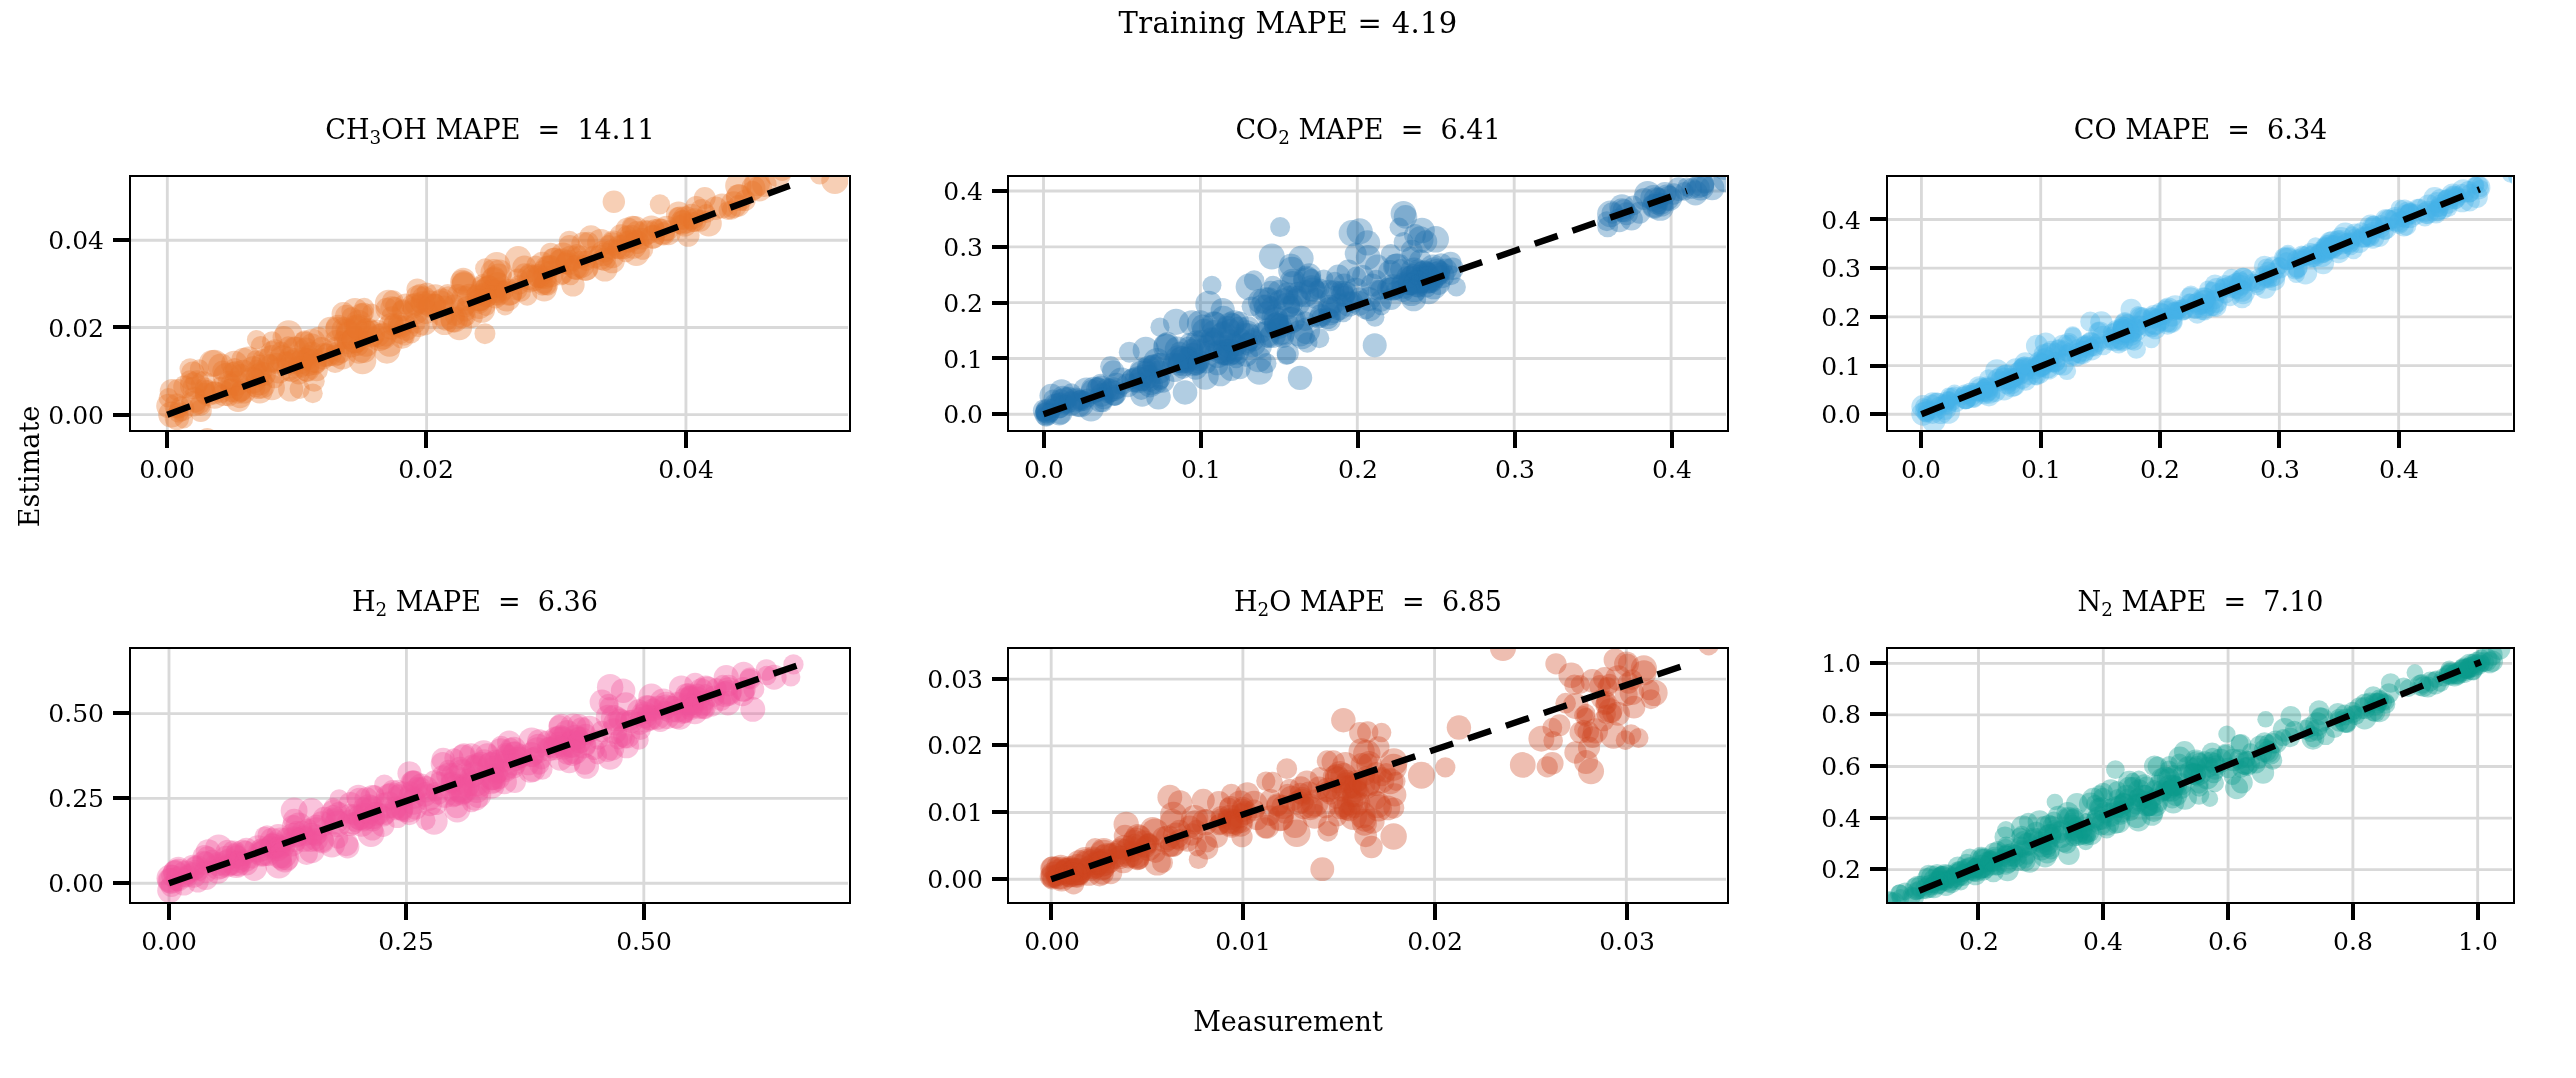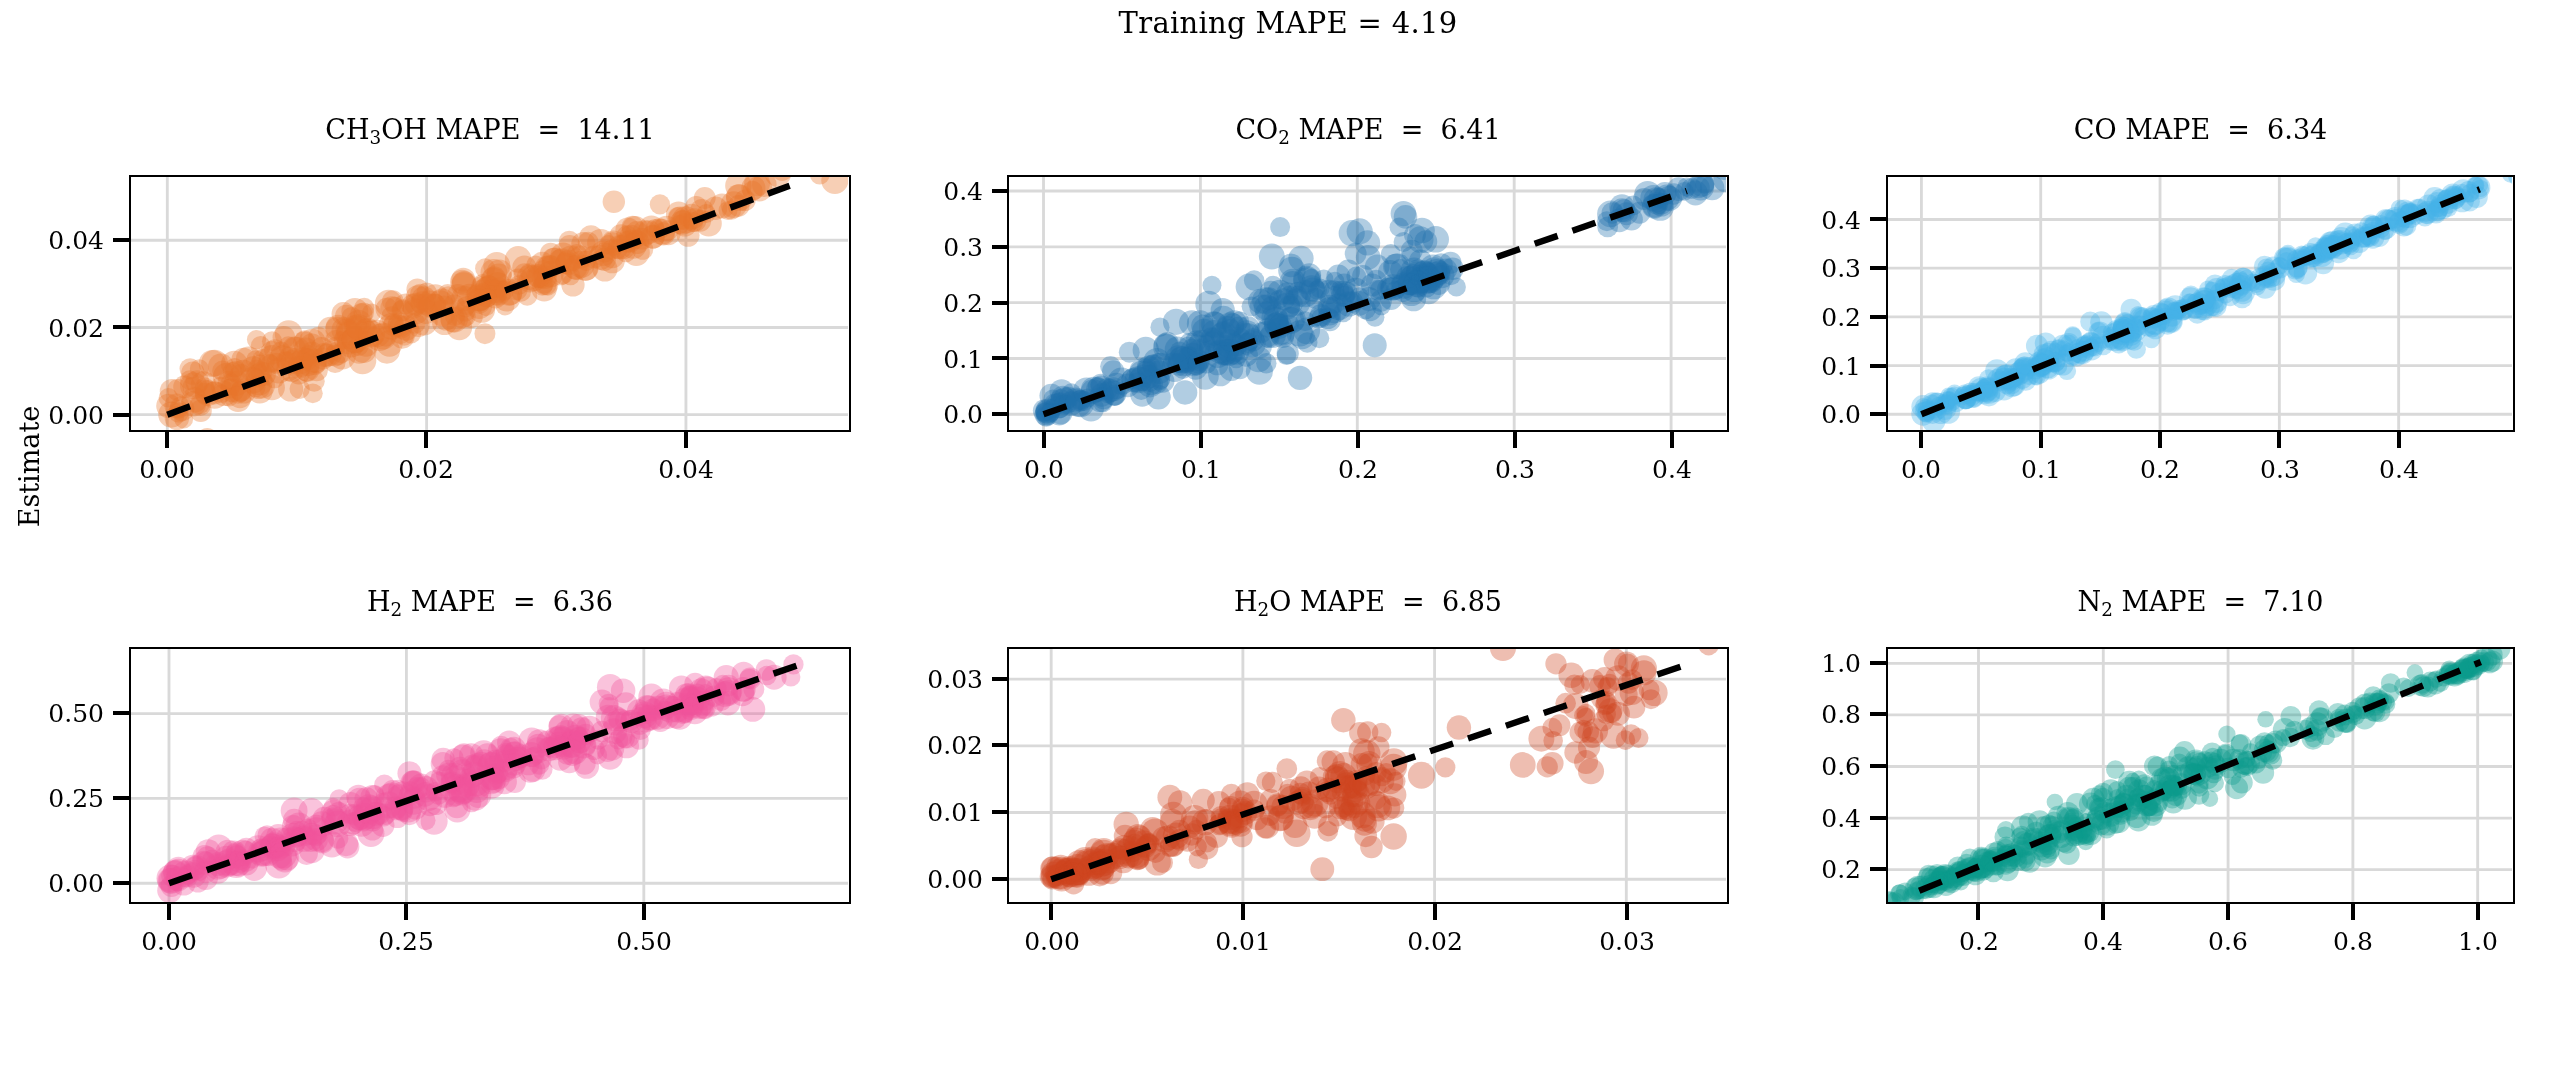--- a/index.html
+++ b/index.html
@@ -32,20 +32,21 @@
   .ytick-label{text-align:right;transform:translateY(-50%);}
   .xtick-label{text-align:center;transform:translateX(-50%);}
   .tickmark{position:absolute;background:#000;}
 </style>
 </head>
 <body>
 
 <div id="figure">
   <div class="suptitle">Training MAPE  =  4.19</div>
   <div class="ylabel-outer">Estimate</div>
+  <div class="xlabel-outer">Measurement</div>
   <div id="panels">
       <div class="panel-title" style="left: 129px; top: 114px; width: 722px;">CH<sub>3</sub>OH MAPE &nbsp;=&nbsp; 14.11</div>
       <div class="axes" style="left: 129px; top: 175px; width: 722px; height: 257px;">
         <svg width="717" height="253" viewBox="0 0 1004 354">
           <g>
             <line x1="50.83544303797469" x2="50.83544303797469" y1="0" y2="354" stroke="#d9d9d9" stroke-width="4"></line>
             <line x1="413.9457504520796" x2="413.9457504520796" y1="0" y2="354" stroke="#d9d9d9" stroke-width="4"></line>
             <line x1="777.0560578661845" x2="777.0560578661845" y1="0" y2="354" stroke="#d9d9d9" stroke-width="4"></line>
             <line y1="332.6379310344828" y2="332.6379310344828" x1="0" x2="1004" stroke="#d9d9d9" stroke-width="4"></line>
             <line y1="210.5689655172414" y2="210.5689655172414" x1="0" x2="1004" stroke="#d9d9d9" stroke-width="4"></line>
@@ -1409,21 +1410,21 @@
       <div class="tickmark" style="left: 1919px; top: 432px; width: 4.3px; height: 15.7px;"></div>
       <div class="tick-label xtick-label" style="left: 1921px; top: 455px;">0.0</div>
       <div class="tickmark" style="left: 2039px; top: 432px; width: 4.3px; height: 15.7px;"></div>
       <div class="tick-label xtick-label" style="left: 2041px; top: 455px;">0.1</div>
       <div class="tickmark" style="left: 2158px; top: 432px; width: 4.3px; height: 15.7px;"></div>
       <div class="tick-label xtick-label" style="left: 2160px; top: 455px;">0.2</div>
       <div class="tickmark" style="left: 2277px; top: 432px; width: 4.3px; height: 15.7px;"></div>
       <div class="tick-label xtick-label" style="left: 2280px; top: 455px;">0.3</div>
       <div class="tickmark" style="left: 2397px; top: 432px; width: 4.3px; height: 15.7px;"></div>
       <div class="tick-label xtick-label" style="left: 2399px; top: 455px;">0.4</div>
-      <div class="panel-title" style="left: 129px; top: 586px; width: 722px;">H<sub>2</sub> MAPE &nbsp;=&nbsp; 6.36</div>
+      <div class="panel-title" style="left: 114px; top: 586px; width: 722px;">H<sub>2</sub> MAPE &nbsp;=&nbsp; 6.36</div>
       <div class="axes" style="left: 129px; top: 647px; width: 722px; height: 257px;">
         <svg width="717" height="253" viewBox="0 0 1004 354">
           <g>
             <line x1="53.19205298013245" x2="53.19205298013245" y1="0" y2="354" stroke="#d9d9d9" stroke-width="4"></line>
             <line x1="385.6423841059602" x2="385.6423841059602" y1="0" y2="354" stroke="#d9d9d9" stroke-width="4"></line>
             <line x1="718.092715231788" x2="718.092715231788" y1="0" y2="354" stroke="#d9d9d9" stroke-width="4"></line>
             <line y1="327.86577181208054" y2="327.86577181208054" x1="0" x2="1004" stroke="#d9d9d9" stroke-width="4"></line>
             <line y1="209.0738255033557" y2="209.0738255033557" x1="0" x2="1004" stroke="#d9d9d9" stroke-width="4"></line>
             <line y1="90.28187919463085" y2="90.28187919463085" x1="0" x2="1004" stroke="#d9d9d9" stroke-width="4"></line>
           </g>

